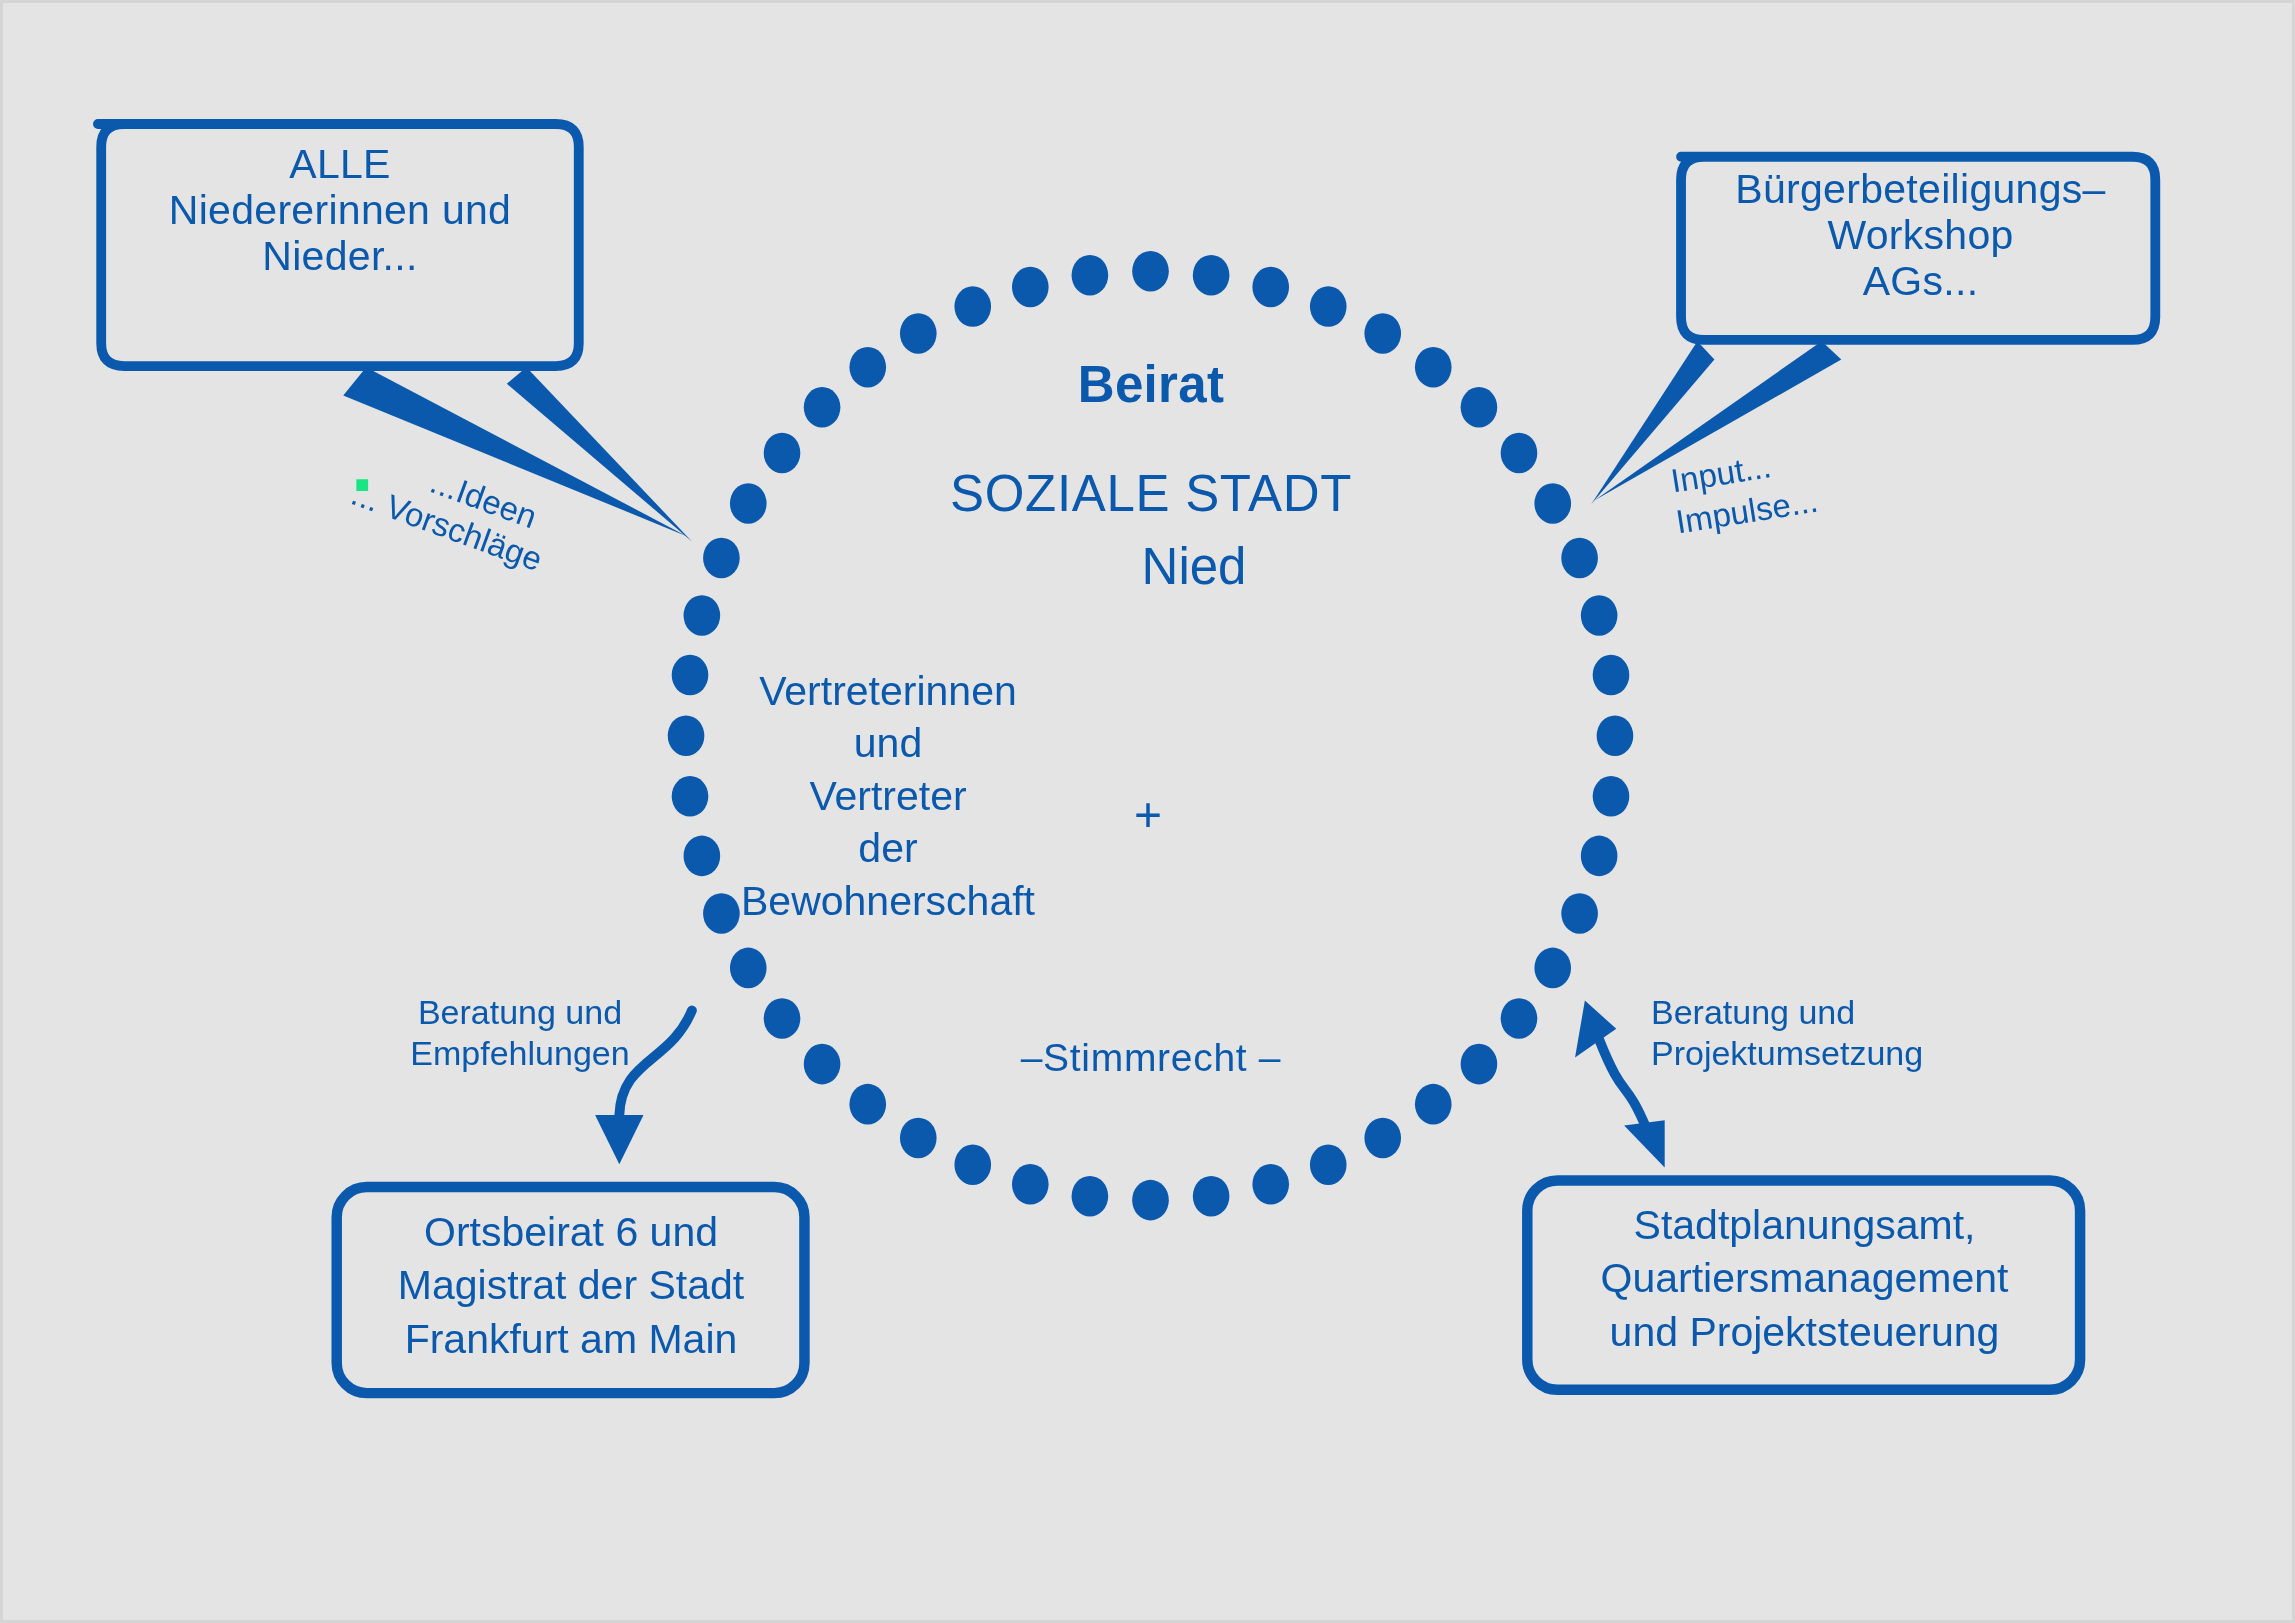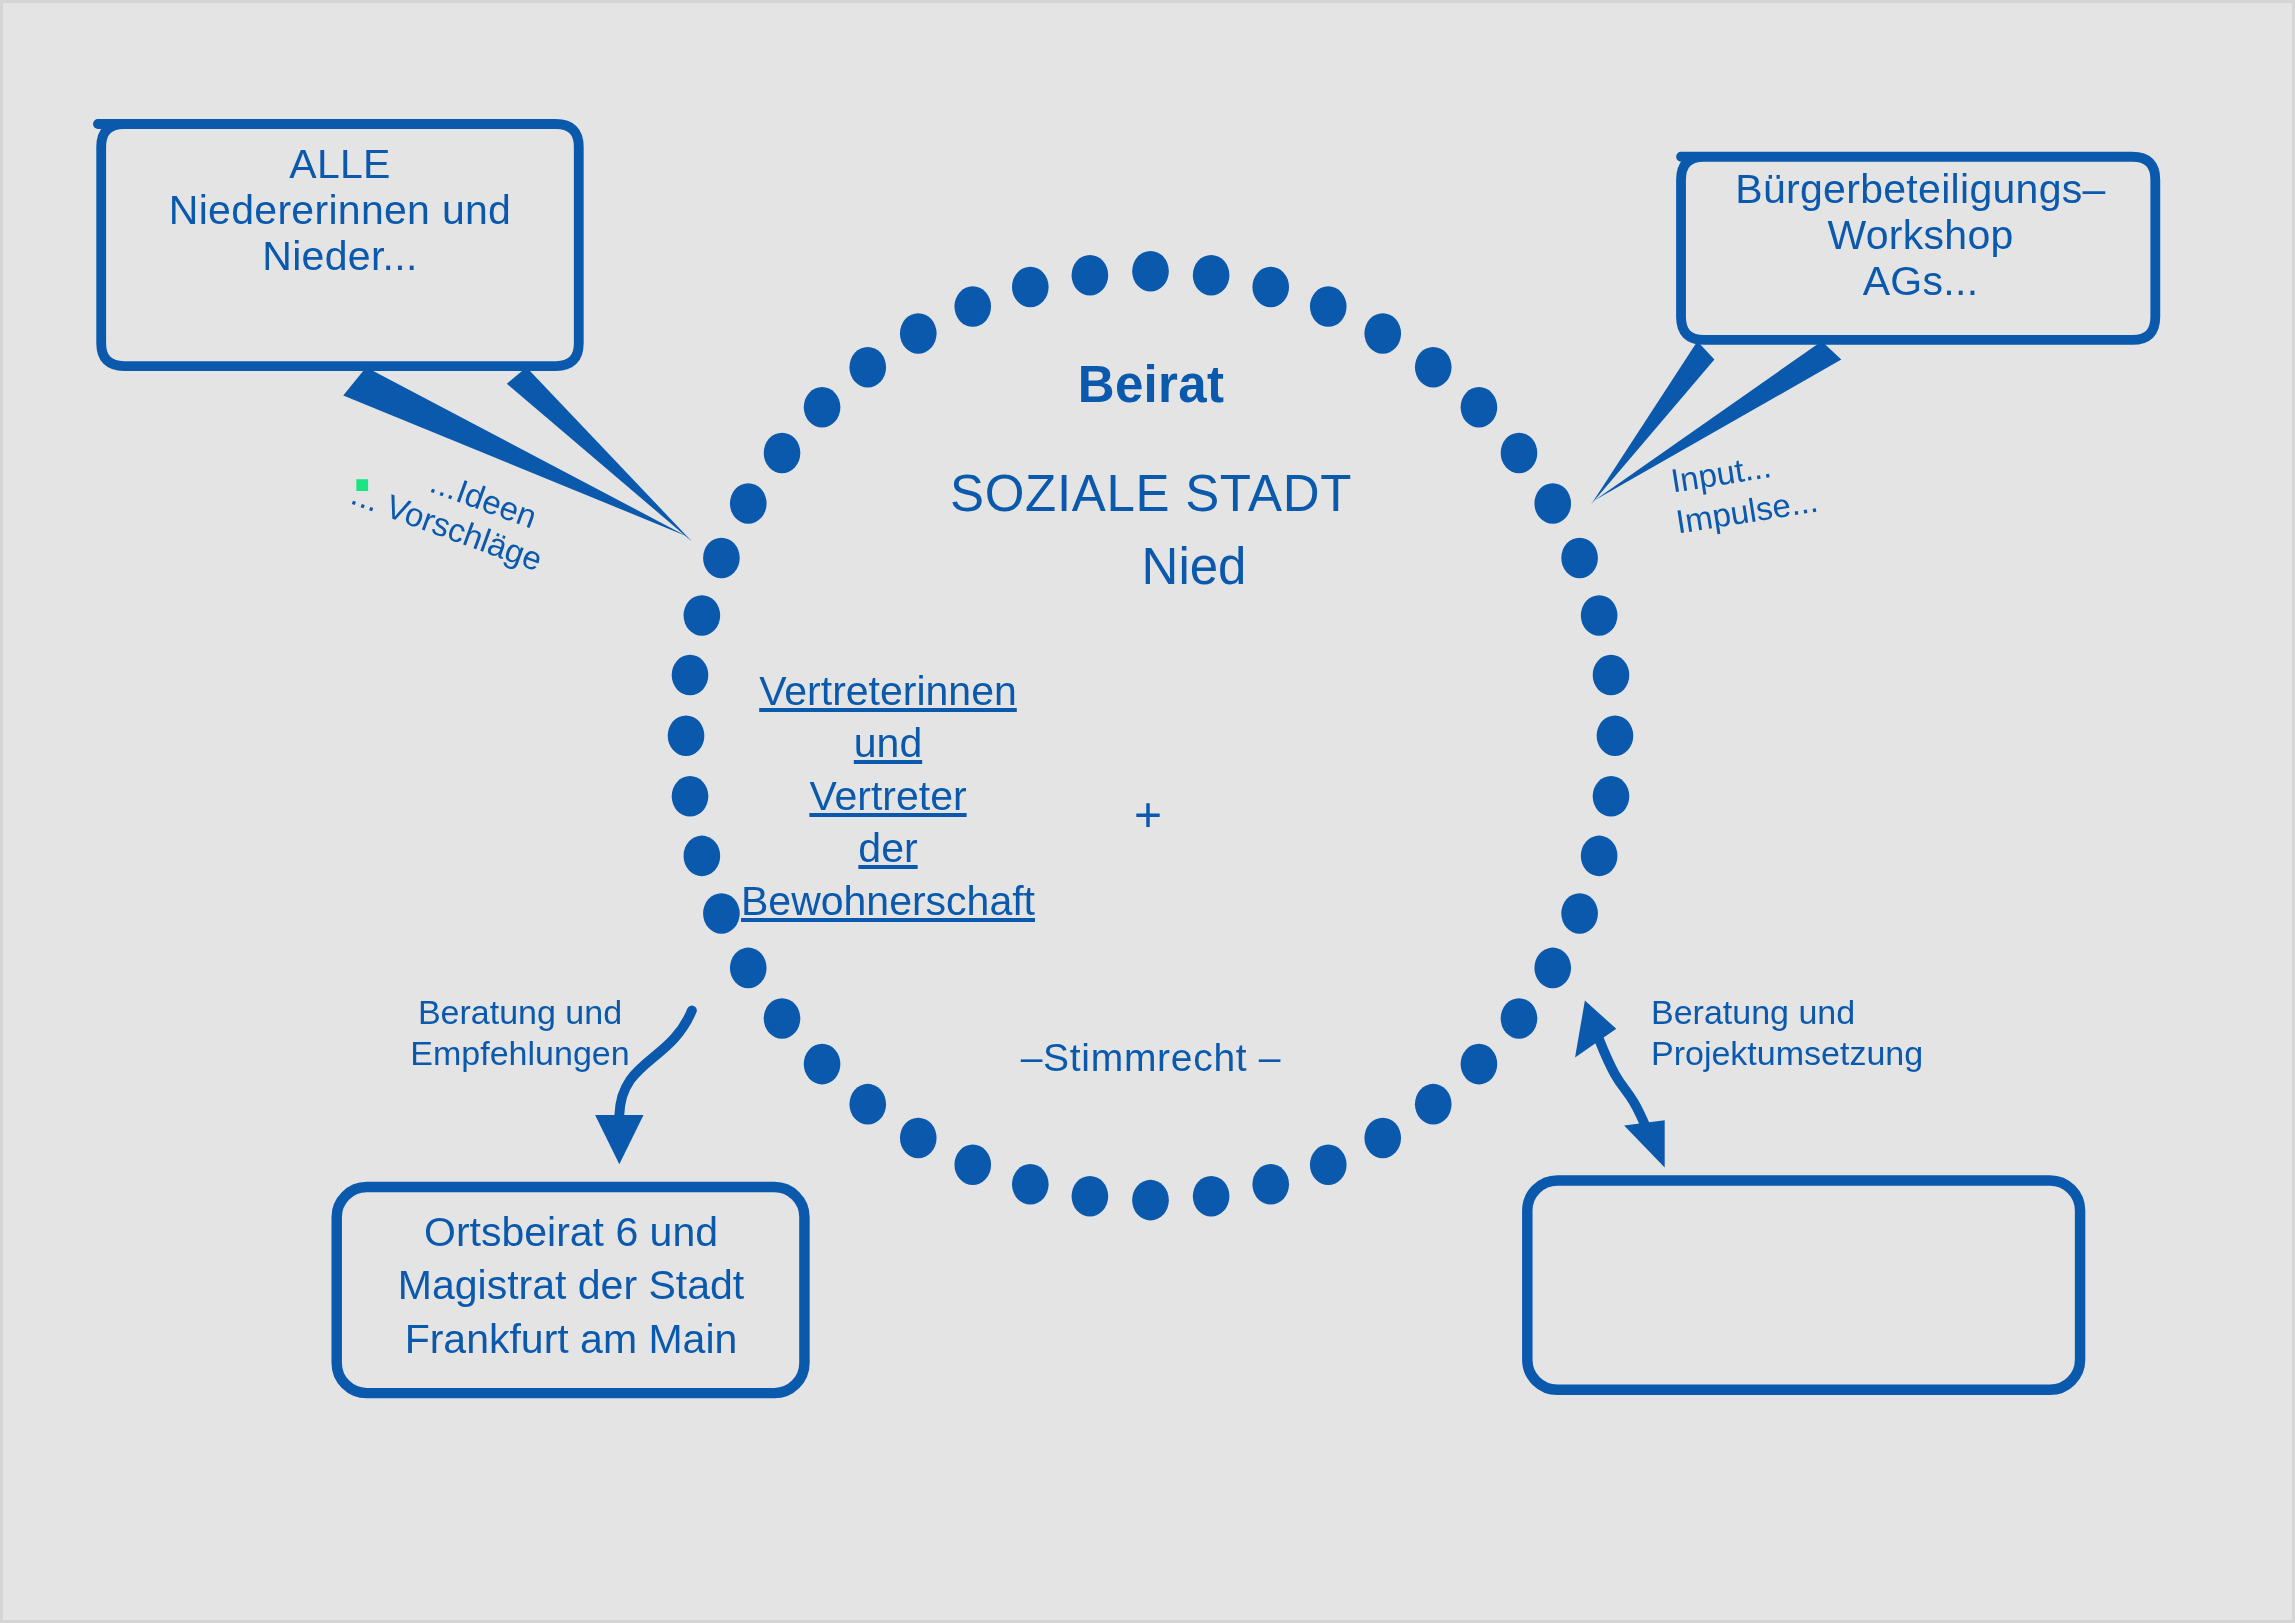--- a/index.html
+++ b/index.html
@@ -138,21 +138,21 @@
   <div class="htmltext bubble-text" style="left:1682px;top:164px;width:471px;">
     <div>Bürgerbeteiligungs–</div>
     <div>Workshop</div>
     <div>AGs...</div>
   </div>
 
   <div class="htmltext title-main" style="left:821px;top:353px;width:654px;">Beirat</div>
   <div class="htmltext title-sub" style="left:821px;top:462px;width:654px;">SOZIALE STADT</div>
   <div class="htmltext title-sub2" style="left:864px;top:535px;width:654px;">Nied</div>
 
-  <div class="htmltext col-text" style="left:715px;top:662px;width:340px;text-decoration:underline;">
+  <div class="htmltext col-text" style="left:715px;top:662px;width:340px;">
     <div>Vertreterinnen</div>
     <div>und</div>
     <div>Vertreter</div>
     <div>der</div>
     <div>Bewohnerschaft</div>
   </div>
 
   <div class="htmltext plus" style="left:1073px;top:785px;width:144px;">+</div>
 
 
@@ -173,15 +173,20 @@
     <div>Beratung und</div>
     <div>Projektumsetzung</div>
   </div>
 
   <div class="htmltext box-text" style="left:335px;top:1203px;width:466px;">
     <div>Ortsbeirat 6 und</div>
     <div>Magistrat der Stadt</div>
     <div>Frankfurt am Main</div>
   </div>
 
+  <div class="htmltext box-text" style="left:1526px;top:1196px;width:551px;">
+    <div>Stadtplanungsamt,</div>
+    <div>Quartiersmanagement</div>
+    <div>und Projektsteuerung</div>
+  </div>
 
 </div>
 
 
 </body></html>

